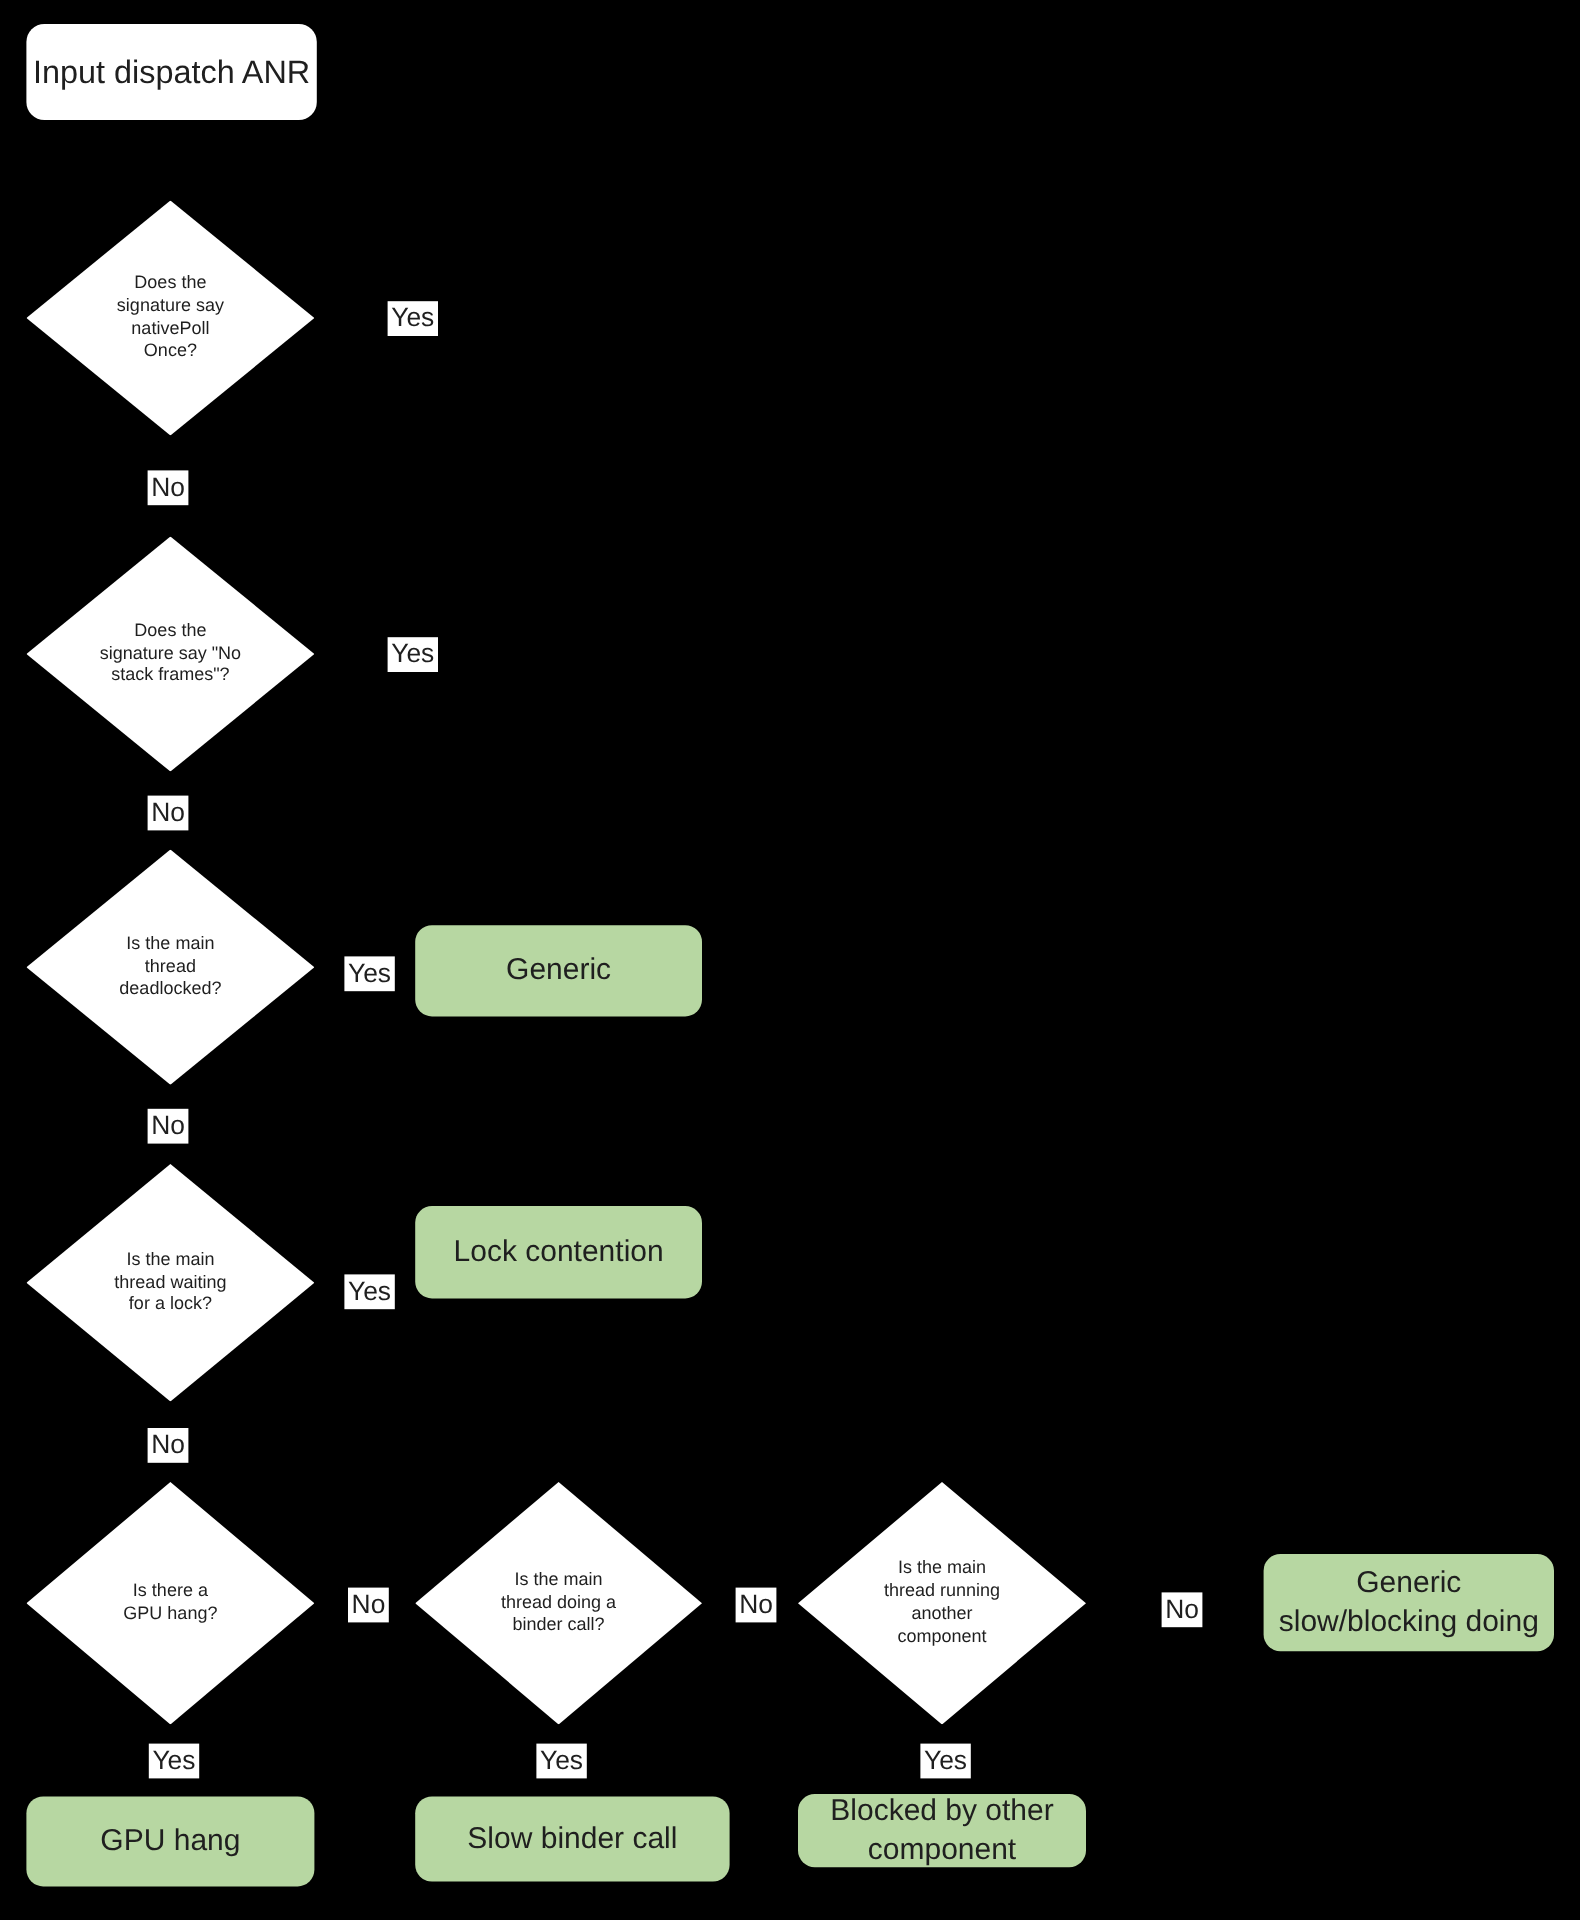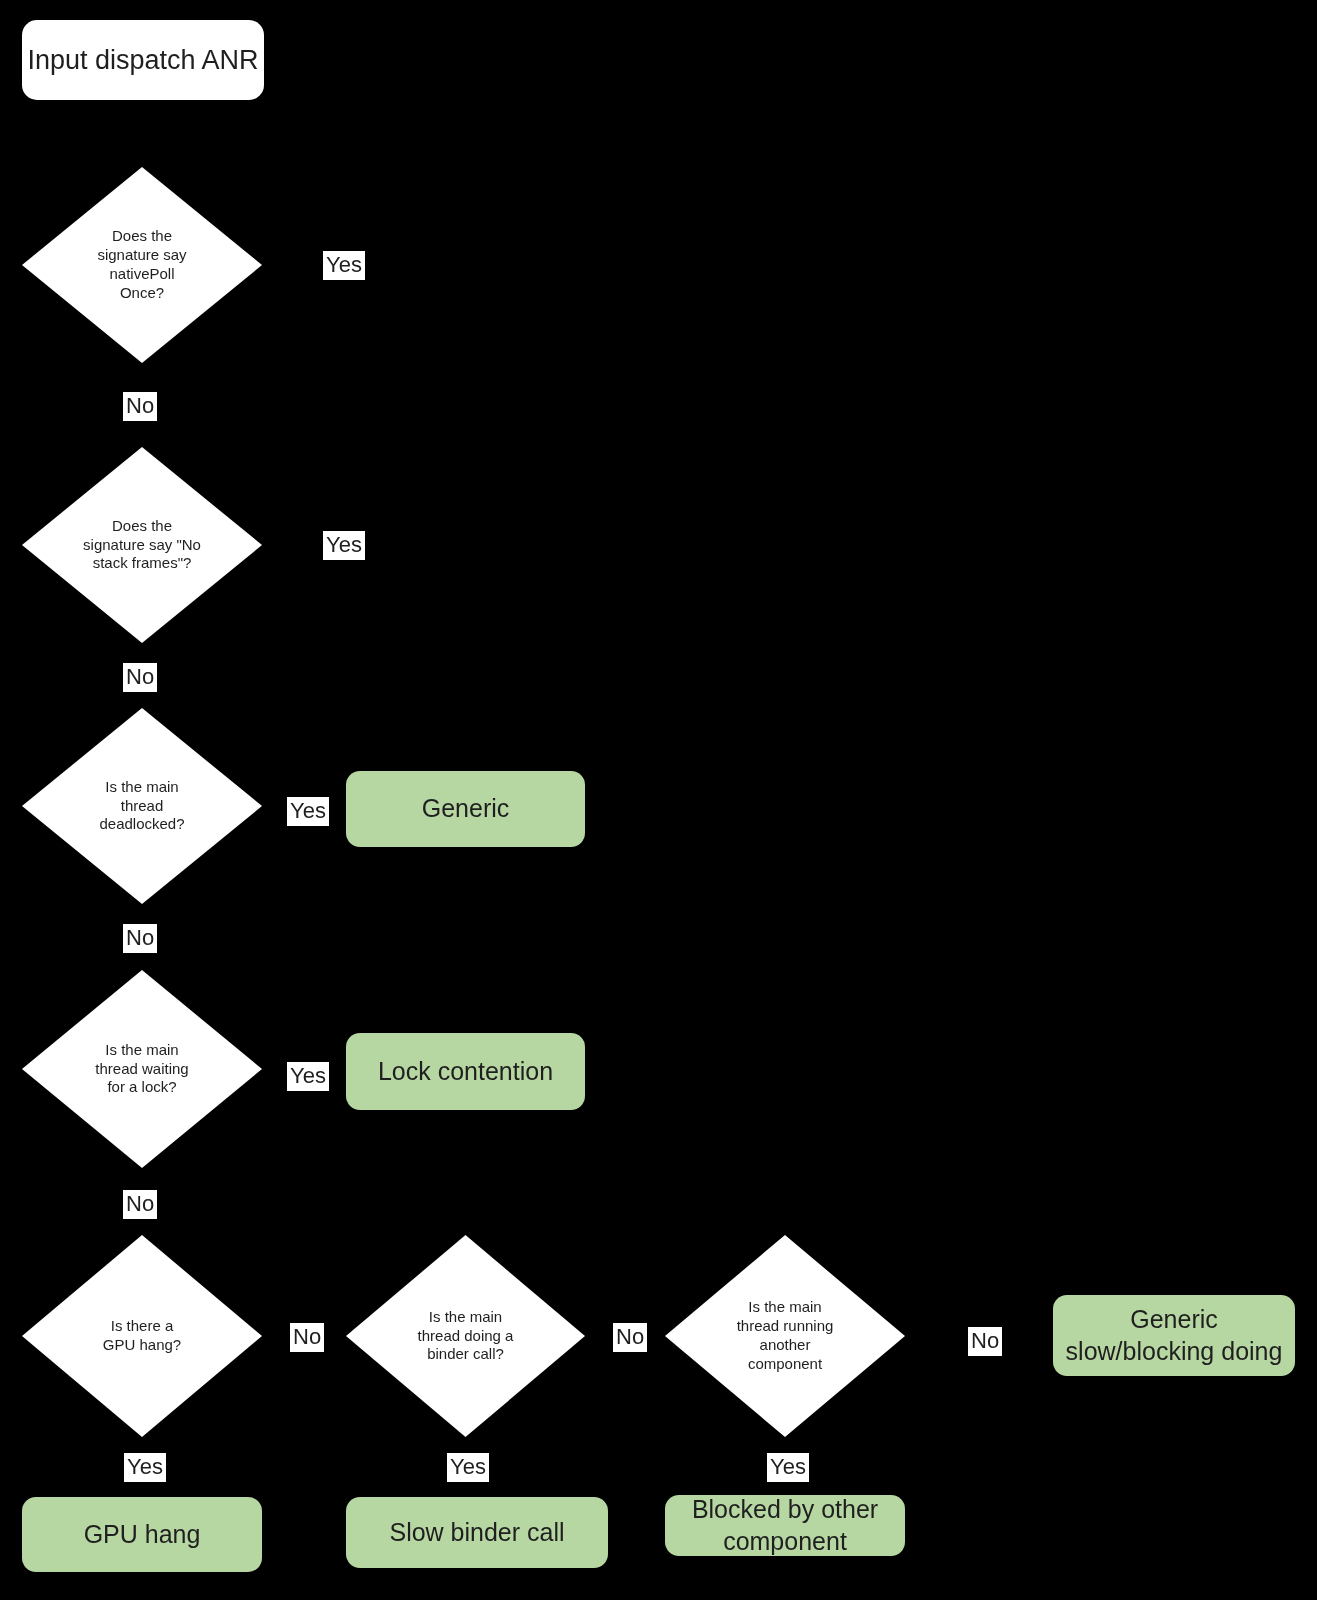--- a/index.html
+++ b/index.html
@@ -56,21 +56,21 @@
   }
 
   
   #n-start        { left: 22px;   top: 20px;   width: 242px; height: 80px; }
   #d-nativepoll   { left: 22px;   top: 167px;  width: 240px; height: 196px; }
   #t-inactionable { left: 346px;  top: 365px;  width: 239px; height: 76px; }
   #d-stackframes  { left: 22px;   top: 447px;  width: 240px; height: 196px; }
   #d-deadlocked   { left: 22px;   top: 708px;  width: 240px; height: 196px; }
   #t-deadlock     { left: 346px;  top: 771px;  width: 239px; height: 76px; }
   #d-waitlock     { left: 22px;   top: 970px;  width: 240px; height: 198px; }
-  #t-lock         { left: 346px;  top: 1033px; width: 239px; height: 77px; }
+  #t-lock         { left: 346px;  top: 1005px; width: 239px; height: 77px; }
   #d-gpu          { left: 22px;   top: 1235px; width: 240px; height: 202px; }
   #d-binder       { left: 346px;  top: 1235px; width: 239px; height: 202px; }
   #d-component    { left: 665px;  top: 1235px; width: 240px; height: 202px; }
   #t-generic      { left: 1053px; top: 1295px; width: 242px; height: 81px; }
   #t-gpu          { left: 22px;   top: 1497px; width: 240px; height: 75px; }
   #t-binder       { left: 346px;  top: 1497px; width: 262px; height: 71px; }
   #t-blocked      { left: 665px;  top: 1495px; width: 240px; height: 61px; text-align: center; }
 
   #c-yes-nativepoll { left: 323px; top: 251px; }
   #c-no-nativepoll  { left: 123px; top: 392px; }

